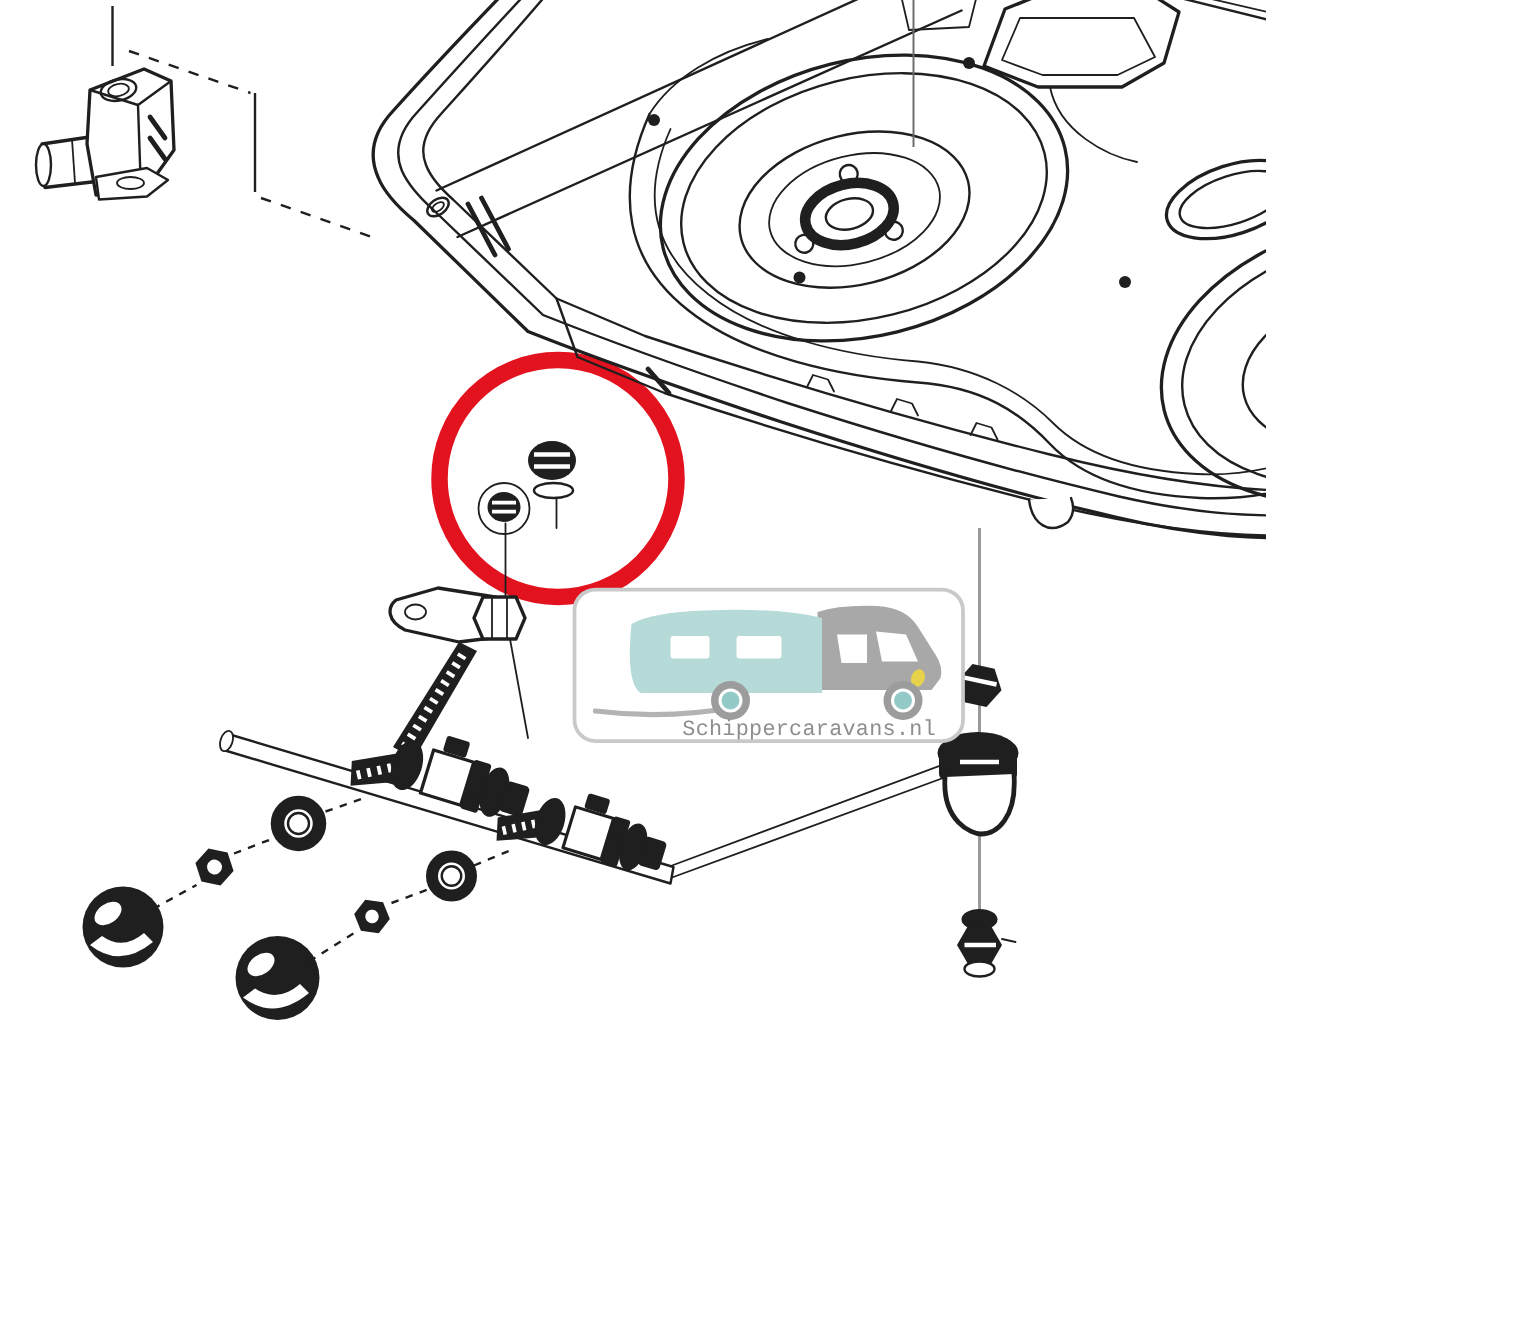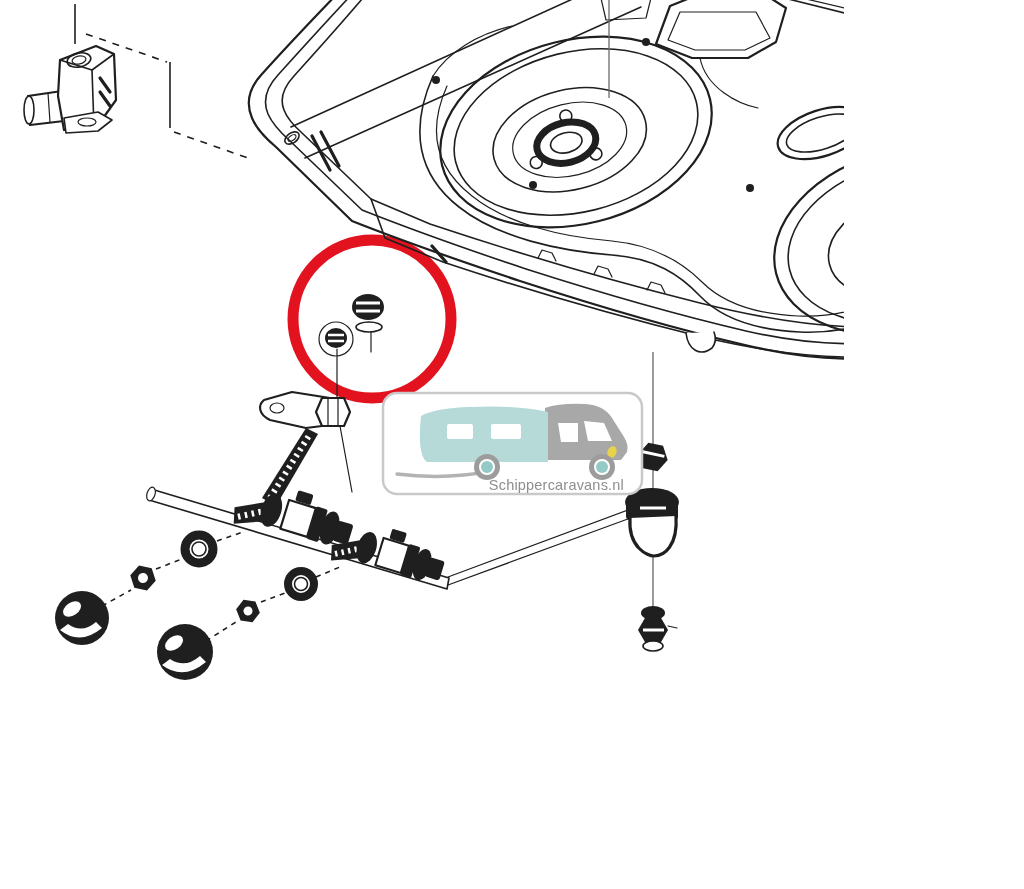--- a/index.html
+++ b/index.html
@@ -1,17 +1,17 @@
 <!DOCTYPE html>
 <html style="--background: #ffffff; --line: #1f1f1f; --accent-red: #e2131f; --caravan-teal: #b5dad7; --caravan-gray: #a8a8a8; --wheel-gray: #9c9c9c; --hub-teal: #93cac8; --headlight-yellow: #e6d34b; --watermark-border: #c9c9c9; --watermark-text: #8e8e8e;"><head>
 <meta charset="utf-8">
 <style>
   html,body{margin:0;padding:0;background:#fff;}
   #stage{position:relative;width:844px;height:889px;background:var(--background,#fff);overflow:hidden;
-         font-family:Liberation Sans, sans-serif;}
+         font-family:Liberation Mono, monospace;}
   svg{display:block}
   .ln{stroke:var(--line,#1f1f1f);fill:none;stroke-linecap:round;stroke-linejoin:round;}
   .w2{stroke-width:2.2}.w16{stroke-width:1.6}.w12{stroke-width:1.2}.w3{stroke-width:3.2}
   .fill-ln{fill:var(--line,#1f1f1f);stroke:none;}
   .white-fill{fill:#fff;}
   .leader{stroke:var(--line,#1f1f1f);stroke-width:1.6;fill:none;}
   .dash{stroke-dasharray:7 7;}
   .axis{stroke:#6a6a6a;stroke-width:1.3;fill:none;}
   .gasline{stroke:#9a9a9a;stroke-width:2;fill:none;}
   .red-ring{stroke:var(--accent-red,#e2131f);stroke-width:11;fill:none;}

